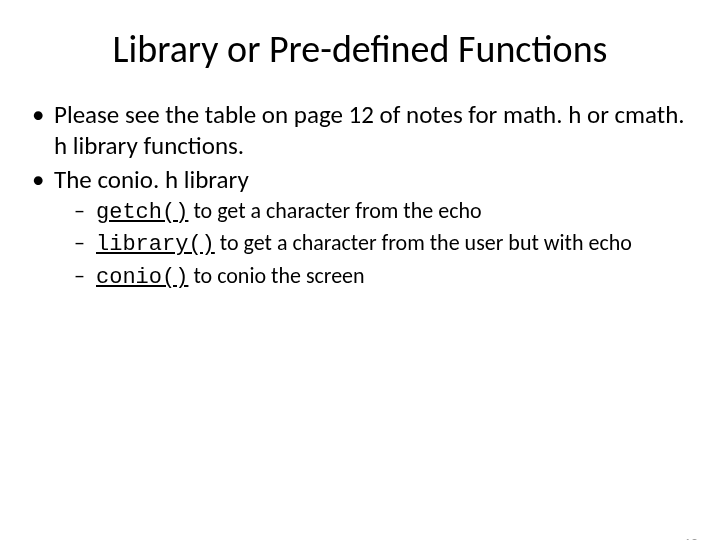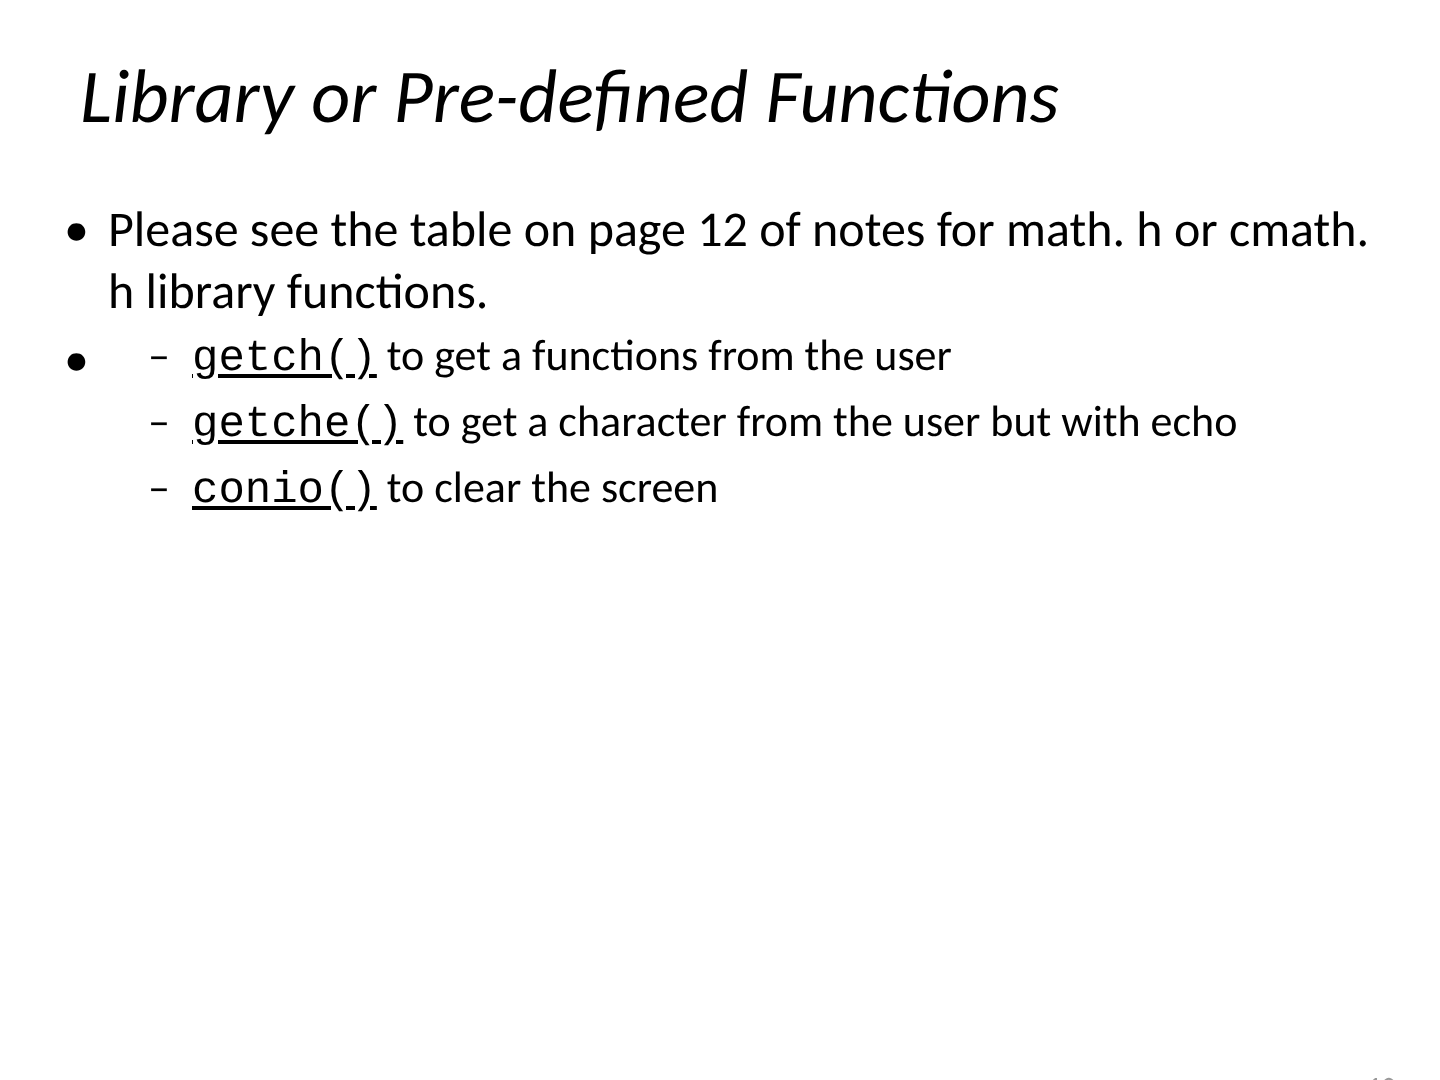--- a/index.html
+++ b/index.html
@@ -13,26 +13,25 @@
     position: relative;
     overflow: hidden;
   }
   .slide {
     width: 720px;
     height: 540px;
     position: relative;
     box-sizing: border-box;
   }
   .title {
-    text-align: left;
+    text-align: center;
     font-size: 38px;
     font-weight: 400;
     margin: 26px 40px 28px 40px;
     letter-spacing: 0px;
-    font-style: italic;
   }
   .body {
     margin: 0 24px 0 30px;
     font-size: 25px;
     line-height: 1.22;
   }
   ul.level1 {
     list-style: none;
     padding: 0;
     margin: 0;
@@ -87,29 +86,30 @@
 <div class="slide">
 
   <div class="title">Library or Pre-defined Functions</div>
 
   <div class="body">
     <ul class="level1">
       <li>
         <span>Please see the table on page 12 of notes for math. h or cmath. h library functions.</span>
       </li>
       <li>
+        <span>The conio. h library</span>
         <ul class="level2">
           <li>
-            <span class="code">getch()</span><span> to get a functions from the user</span>
+            <span class="code">getch()</span><span> to get a character from the echo</span>
           </li>
           <li>
-            <span class="code">getche()</span><span> to get a character from the user but with echo</span>
+            <span class="code">library()</span><span> to get a character from the user but with echo</span>
           </li>
           <li>
-            <span class="code">conio()</span><span> to clear the screen</span>
+            <span class="code">conio()</span><span> to conio the screen</span>
           </li>
         </ul>
       </li>
     </ul>
   </div>
 
   <div class="pagenum">10</div>
 
 </div>
 

